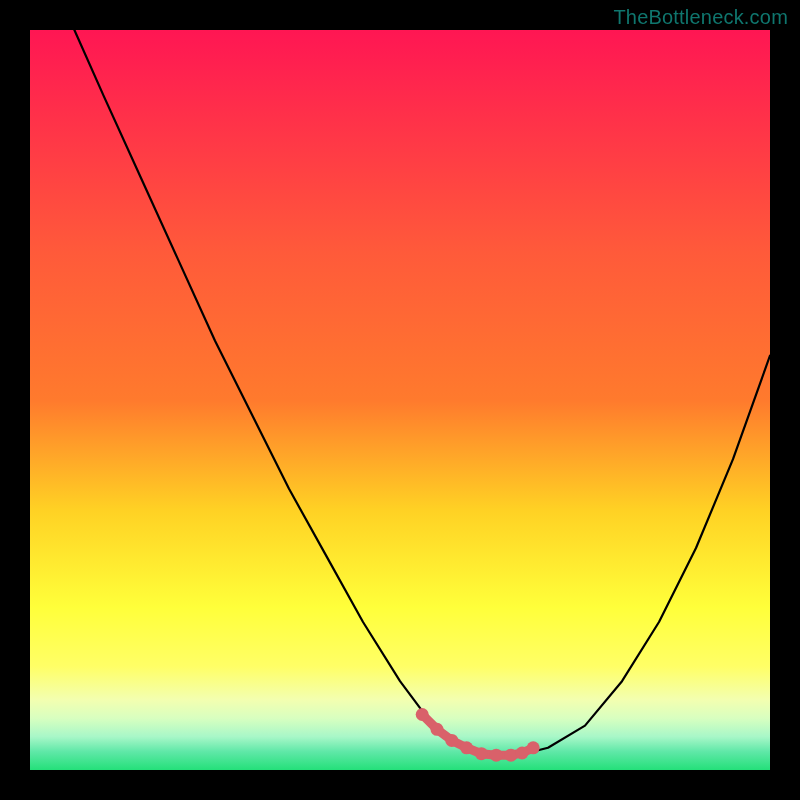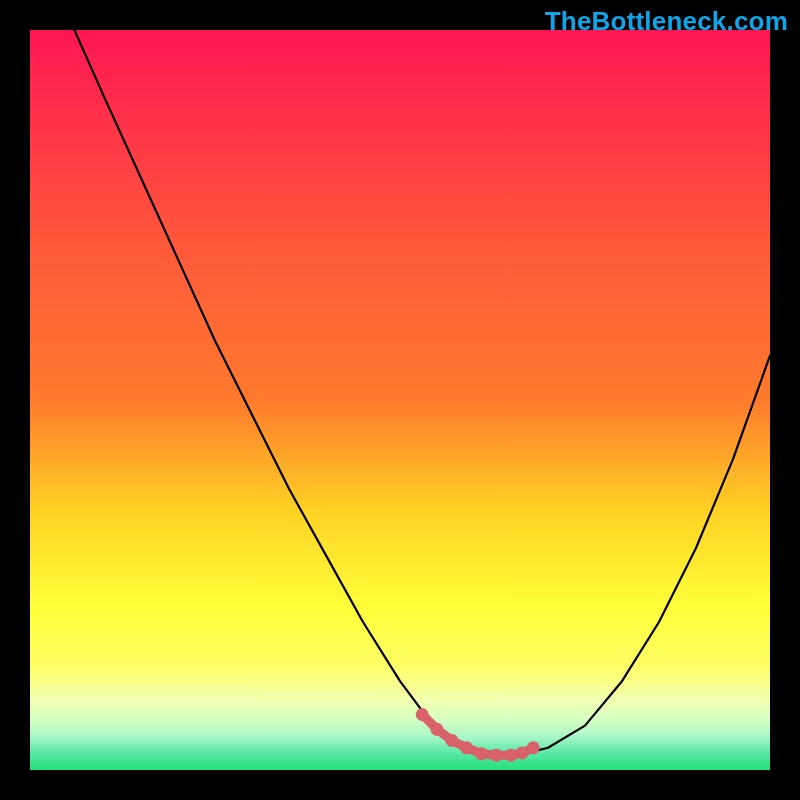--- a/index.html
+++ b/index.html
@@ -13,23 +13,23 @@
   .frame {
     width: 800px;
     height: 800px;
     background: #000;
     position: relative;
   }
   .watermark {
     position: absolute;
     top: 6px;
     right: 12px;
-    color: #0ea5e9;
-    font-size: 26px;
-    font-weight: 700;
+    color: #0f766e;
+    font-size: 20px;
+    font-weight: 400;
     z-index: 10;
     letter-spacing: 0.2px;
   }
   .plot {
     position: absolute;
     left: 30px;
     top: 30px;
     width: 740px;
     height: 740px;
   }

